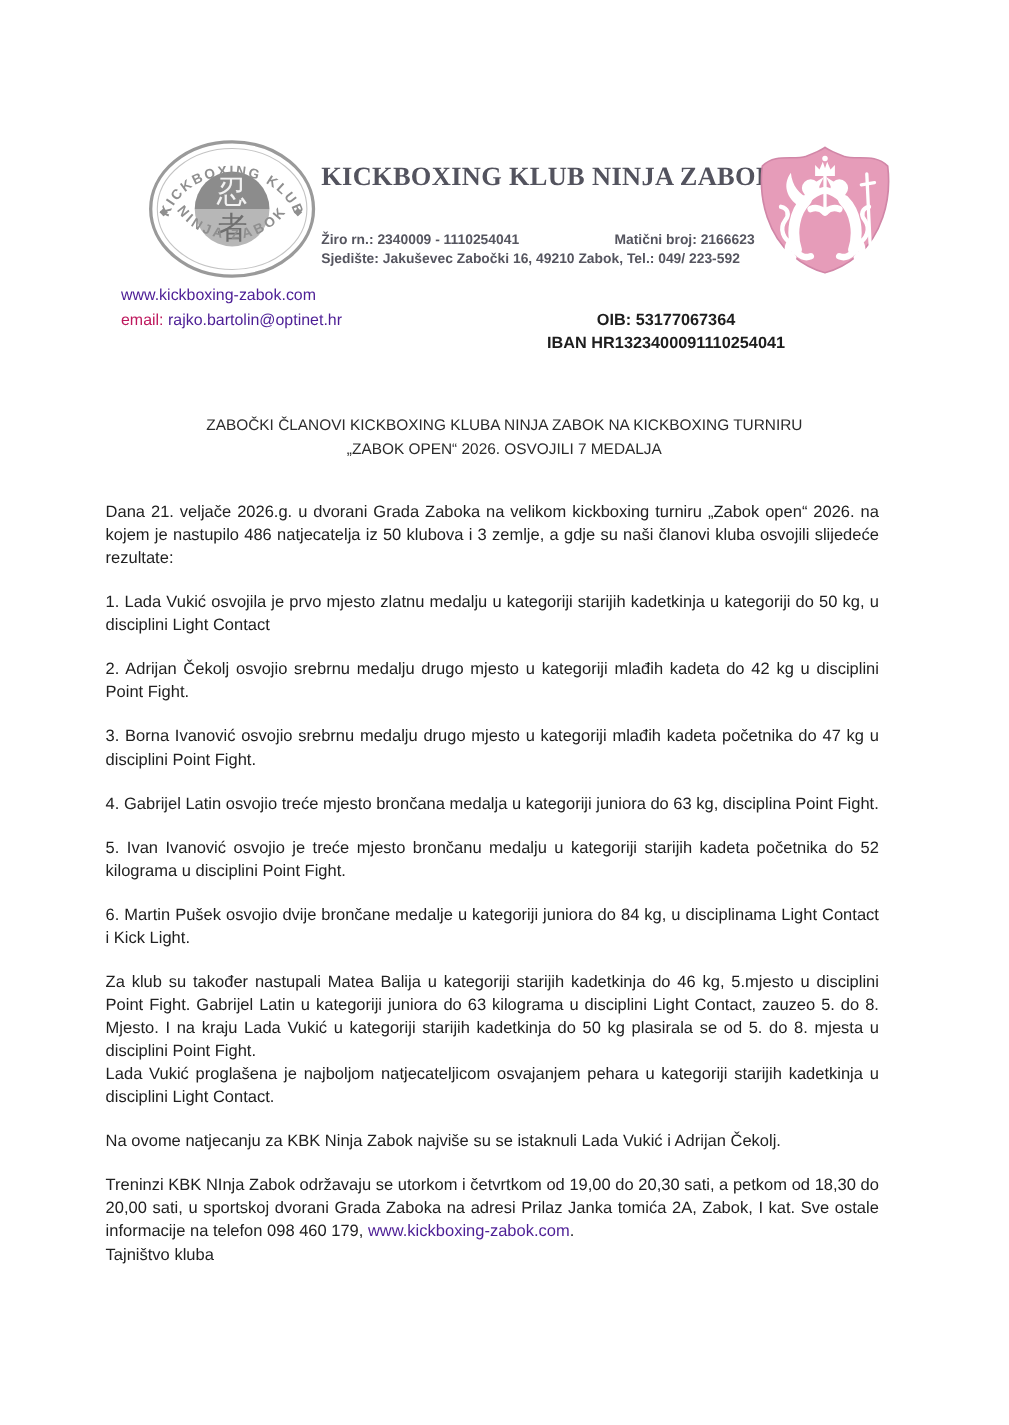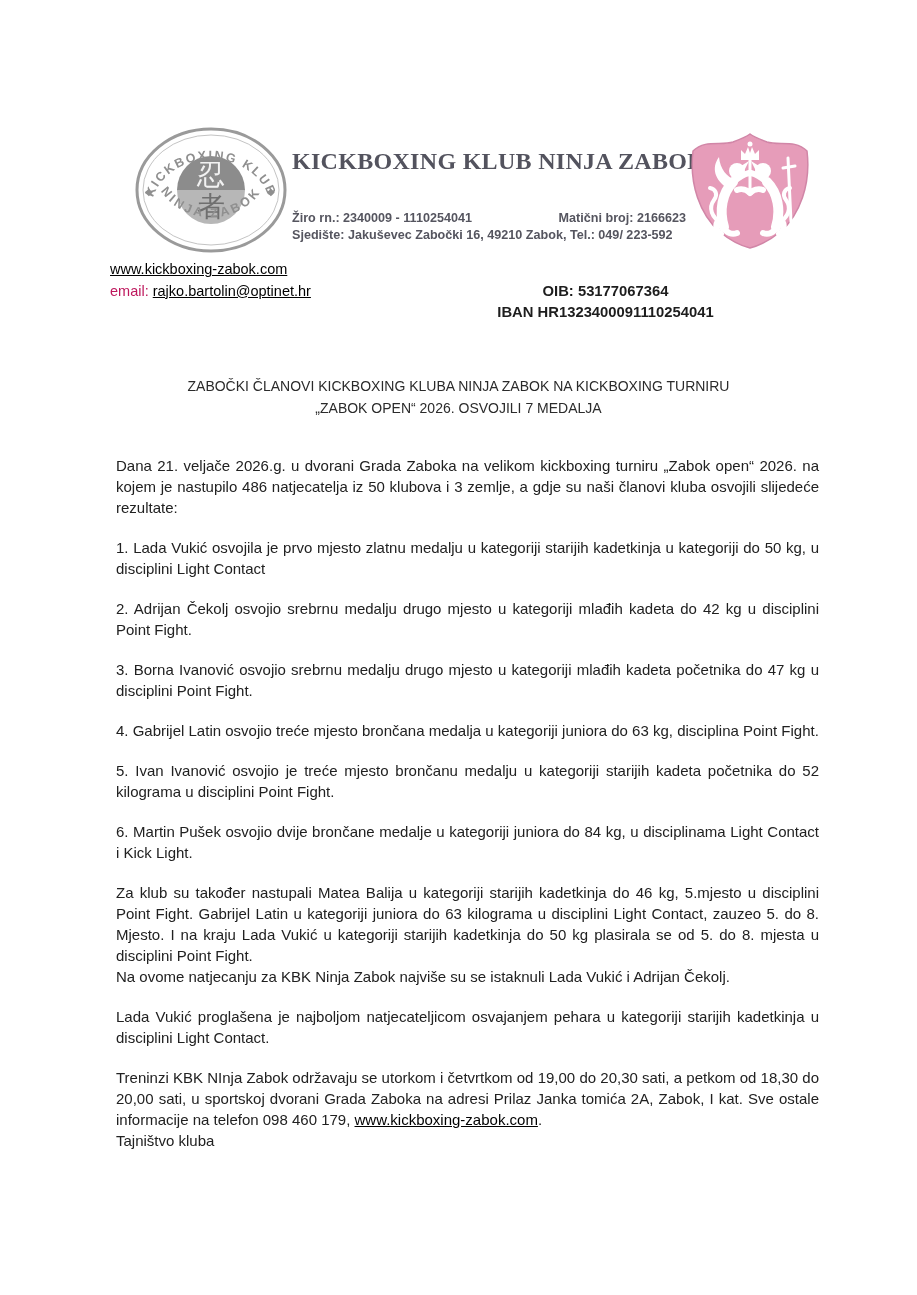--- a/index.html
+++ b/index.html
@@ -28,32 +28,32 @@
     text-align: center;
   }
   .header-info { margin-top: 35px; font-size: 12.6px; font-weight: bold; color: #55555f; line-height: 17px; }
   .header-info-row1 { display: flex; justify-content: space-between; white-space: nowrap; }
   .header-info-row2 { white-space: nowrap; }
   .crest { position: absolute; left: 687px; top: 126px; }
 
   
   .contact-left { position: absolute; left: 110px; top: 259px; font-size: 14.5px; line-height: 21.5px; }
   .contact-right { position: absolute; left: 488px; top: 280.5px; width: 235px; font-size: 14.8px; line-height: 21.5px; text-align: center; color: #1d1d1d; font-weight: bold; }
-  .link { color: #000000; text-decoration: underline; cursor: pointer; }
+  .link { color: #4c1d95; cursor: pointer; }
   .email-label { color: #be185d; }
 
   
   .doc-title {
     position: absolute; left: 106px; top: 376px; width: 705px;
     text-align: center; font-size: 14px; line-height: 21.5px; color: #2b2b2b;
   }
 
   
   .doc-body {
-    position: absolute; left: 116px; top: 455px; width: 703px;
+    position: absolute; left: 96px; top: 455px; width: 703px;
     font-size: 15px; line-height: 21px; color: #212121;
   }
   .para { text-align: justify; margin-bottom: 19px; }
   .para.tight { margin-bottom: 0; }
   .para.gap-before { }
   .signature { text-align: left; margin-bottom: 16px; }
 </style>
 </head>
 <body>
 
@@ -148,23 +148,23 @@
     <p class="para">Dana 21. veljače 2026.g. u dvorani Grada Zaboka na velikom kickboxing turniru „Zabok open“ 2026. na kojem je nastupilo 486 natjecatelja iz 50 klubova i 3 zemlje, a gdje su naši članovi kluba osvojili slijedeće rezultate:</p>
 
     <p class="para">1. Lada Vukić osvojila je prvo mjesto zlatnu medalju u kategoriji starijih kadetkinja u kategoriji do 50 kg, u disciplini Light Contact</p>
     <p class="para">2. Adrijan Čekolj osvojio srebrnu medalju drugo mjesto u kategoriji mlađih kadeta do 42 kg u disciplini Point Fight.</p>
     <p class="para">3. Borna Ivanović osvojio srebrnu medalju drugo mjesto u kategoriji mlađih kadeta početnika do 47 kg u disciplini Point Fight.</p>
     <p class="para">4. Gabrijel Latin osvojio treće mjesto brončana medalja u kategoriji juniora do 63 kg, disciplina Point Fight.</p>
     <p class="para">5. Ivan Ivanović osvojio je treće mjesto brončanu medalju u kategoriji starijih kadeta početnika do 52 kilograma u disciplini Point Fight.</p>
     <p class="para">6. Martin Pušek osvojio dvije brončane medalje u kategoriji juniora do 84 kg, u disciplinama Light Contact i Kick Light.</p>
 
     <p class="para tight">Za klub su također nastupali Matea Balija u kategoriji starijih kadetkinja do 46 kg, 5.mjesto u disciplini Point Fight. Gabrijel Latin u kategoriji juniora do 63 kilograma u disciplini Light Contact, zauzeo 5. do 8. Mjesto. I na kraju Lada Vukić u kategoriji starijih kadetkinja do 50 kg plasirala se od 5. do 8. mjesta u disciplini Point Fight.</p>
+    <p class="para">Lada Vukić proglašena je najboljom natjecateljicom osvajanjem pehara u kategoriji starijih kadetkinja u disciplini Light Contact.</p>
+
     <p class="para">Na ovome natjecanju za KBK Ninja Zabok najviše su se istaknuli Lada Vukić i Adrijan Čekolj.</p>
-
-    <p class="para">Lada Vukić proglašena je najboljom natjecateljicom osvajanjem pehara u kategoriji starijih kadetkinja u disciplini Light Contact.</p>
 
     <p class="para tight gap-before">
       <span>Treninzi KBK NInja Zabok održavaju se utorkom i četvrtkom od 19,00 do 20,30 sati, a petkom od 18,30 do 20,00 sati, u sportskoj dvorani Grada Zaboka na adresi Prilaz Janka tomića 2A, Zabok, I kat. Sve ostale informacije na telefon 098 460 179, </span><a class="link">www.kickboxing-zabok.com</a><span>.</span>
     </p>
     <p class="para signature">Tajništvo kluba</p>
   </div>
 
 </div>
 
 </body></html>

